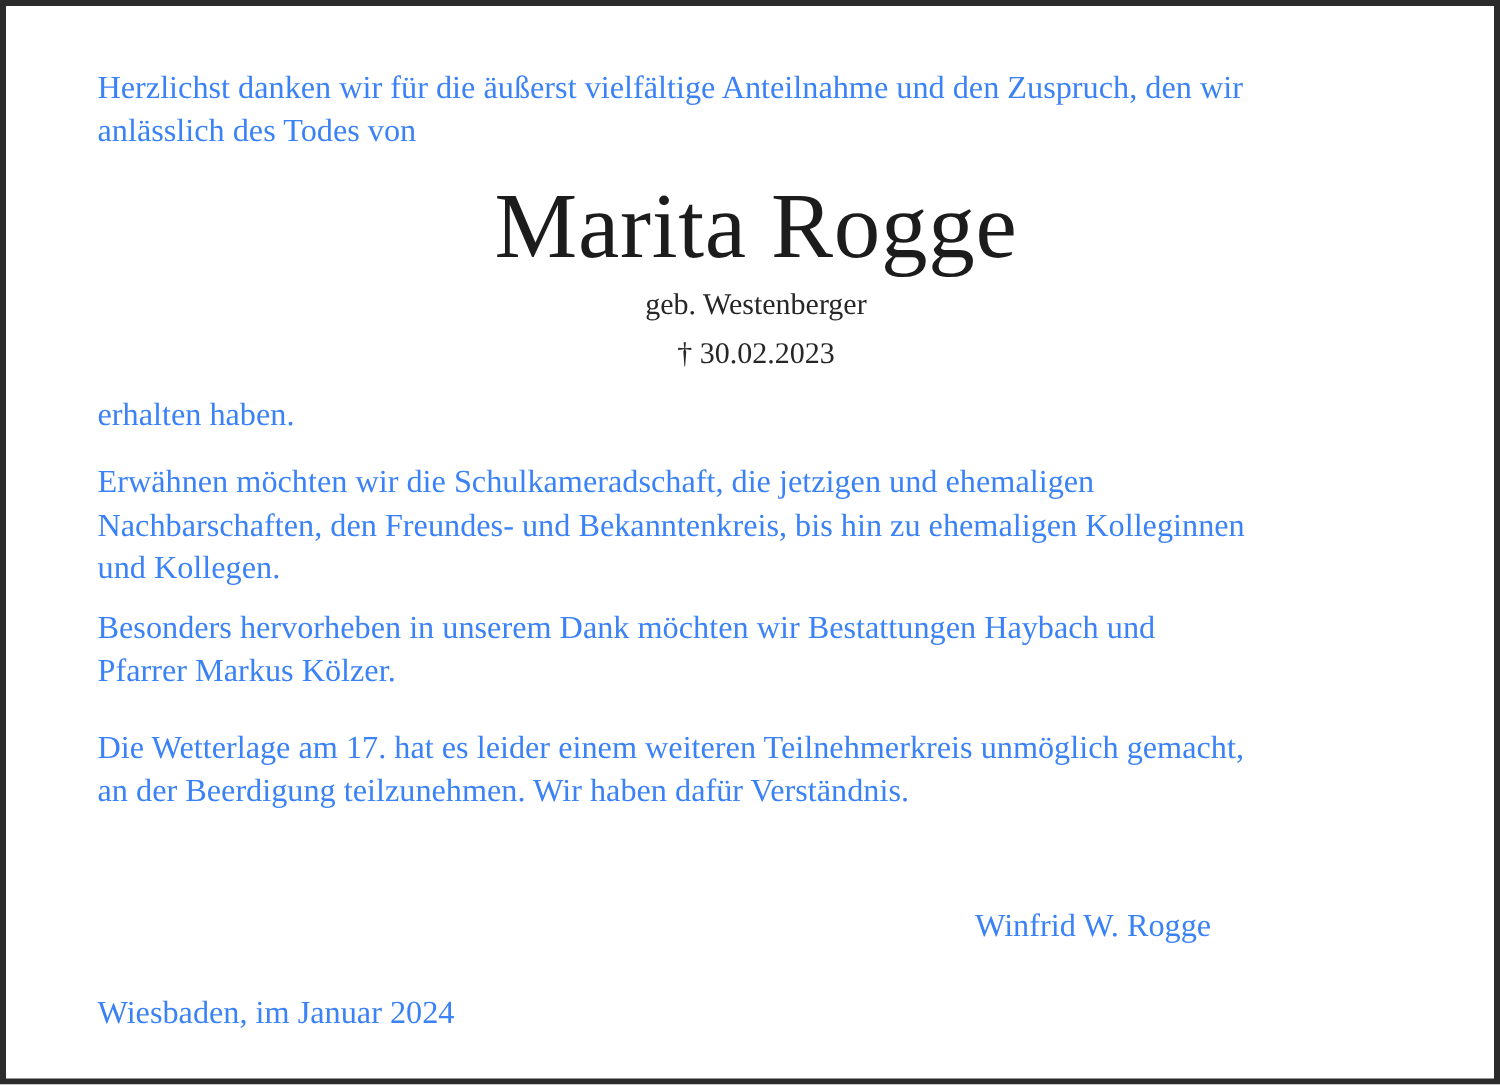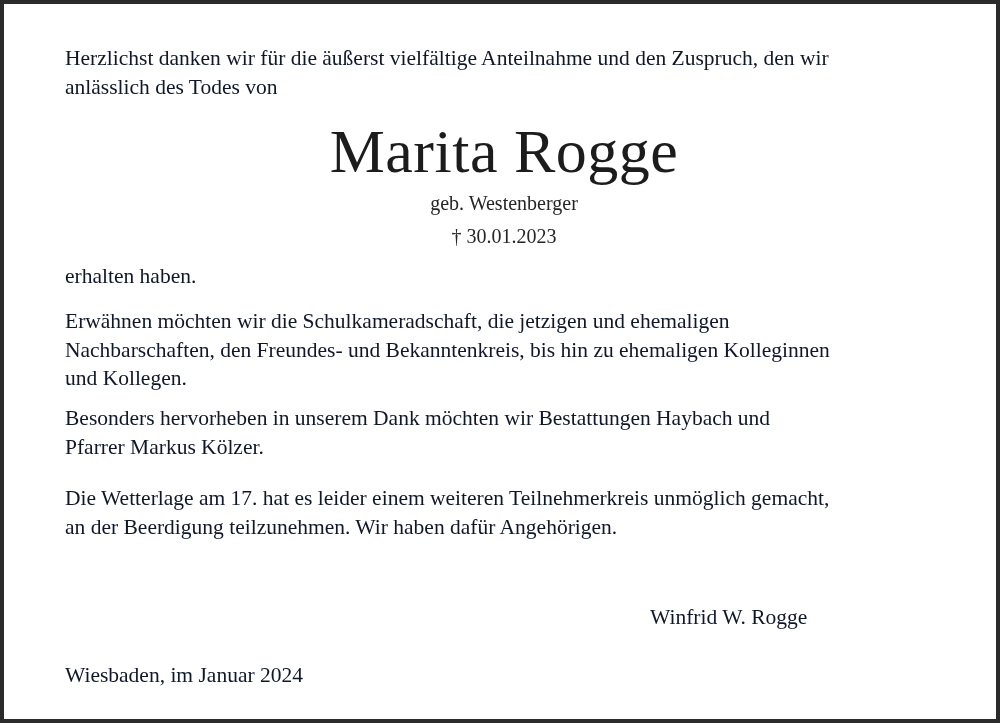--- a/index.html
+++ b/index.html
@@ -7,21 +7,21 @@
   .frame {
     position: absolute; left: 0; top: 0;
     width: 1000px; height: 723px;
     box-sizing: border-box;
     border: 4px solid #2b2b2b;
     background: #ffffff;
   }
   .txt {
     position: absolute;
     font-family: "Liberation Serif", "DejaVu Serif", serif;
-    color: #0f172a;
+    color: #3b82f6;
     font-size: 21.5px;
     line-height: 28.5px;
     white-space: nowrap;
   }
   .intro { left: 61px; top: 40px; }
   .name {
     position: absolute; left: 0; width: 1000px; top: 112px;
     text-align: center;
     font-family: "Liberation Serif", "DejaVu Serif", serif;
     color: #1c1c1c;
@@ -58,39 +58,39 @@
     <span class="line">Herzlichst danken wir für die äußerst vielfältige Anteilnahme und den Zuspruch, den wir</span>
     <span class="line">anlässlich des Todes von</span>
   </div>
 
   <div class="name">Marita Rogge</div>
 
   <div class="maiden">geb. Westenberger</div>
 
   <div class="death">
     <span>†</span>
-    <span>30.01.2023</span>
+    <span>30.02.2023</span>
   </div>
 
   <div class="txt received">erhalten haben.</div>
 
   <div class="txt para2">
     <span class="line">Besonders hervorheben in unserem Dank möchten wir Bestattungen Haybach und</span>
     <span class="line">Pfarrer Markus Kölzer.</span>
   </div>
 
   <div class="txt para1">
     <span class="line">Erwähnen möchten wir die Schulkameradschaft, die jetzigen und ehemaligen</span>
     <span class="line">Nachbarschaften, den Freundes- und Bekanntenkreis, bis hin zu ehemaligen Kolleginnen</span>
     <span class="line">und Kollegen.</span>
   </div>
 
   <div class="txt para3">
     <span class="line">Die Wetterlage am 17. hat es leider einem weiteren Teilnehmerkreis unmöglich gemacht,</span>
-    <span class="line">an der Beerdigung teilzunehmen. Wir haben dafür Angehörigen.</span>
+    <span class="line">an der Beerdigung teilzunehmen. Wir haben dafür Verständnis.</span>
   </div>
 
 
   <div class="txt signers">
     <span class="line">Winfrid W. Rogge</span>
   </div>
 
   <div class="txt place">Wiesbaden, im Januar 2024</div>
 
 </div>

